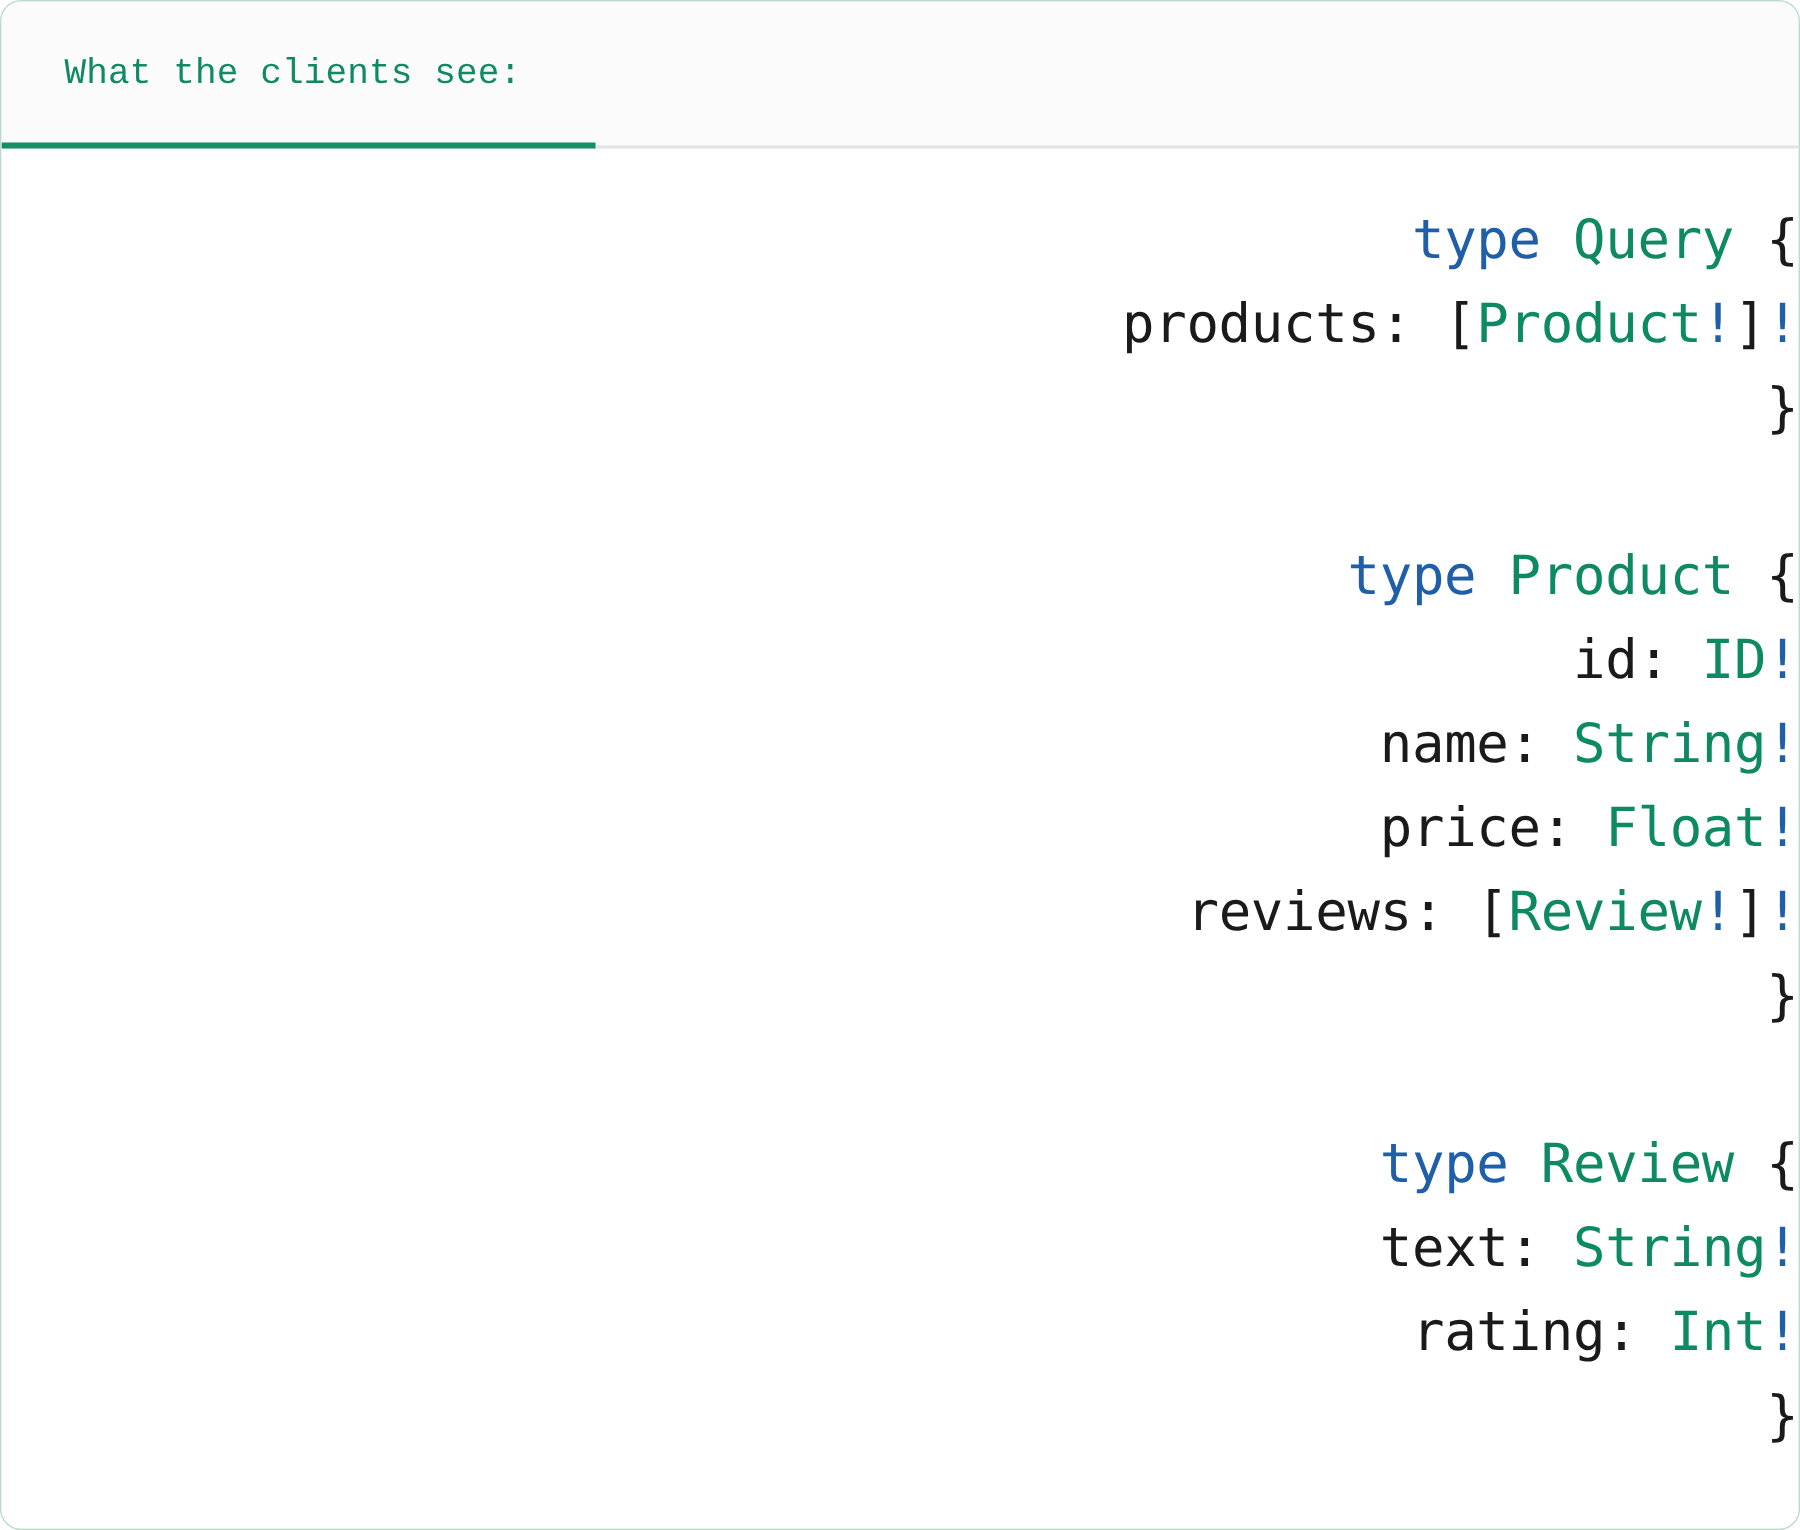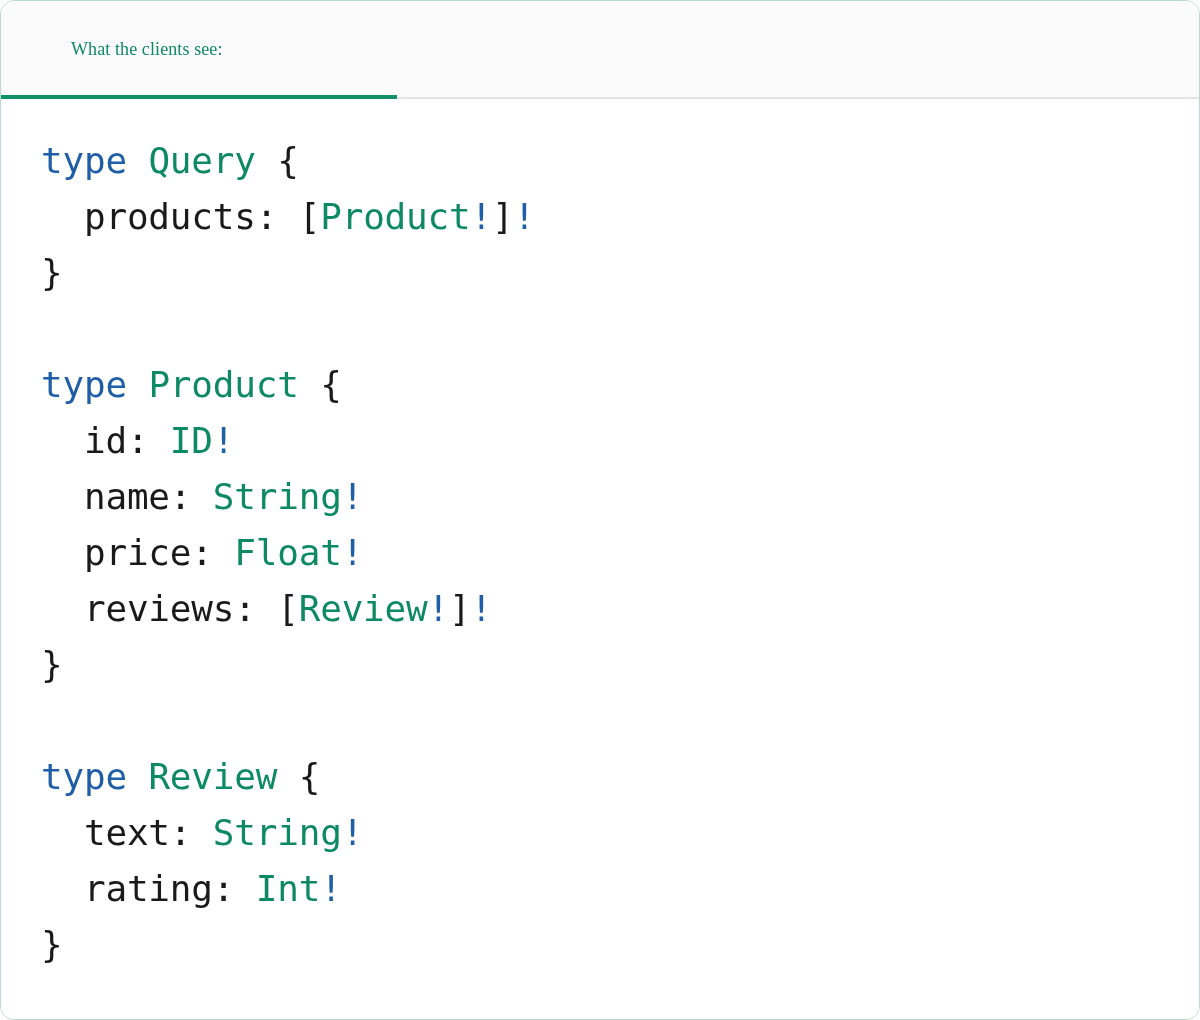--- a/index.html
+++ b/index.html
@@ -43,27 +43,26 @@
     height: 100%;
     box-sizing: border-box;
     display: flex;
     align-items: center;
     padding: 0 26px 0 42px;
     width: 396px;
     background: transparent;
     cursor: pointer;
   }
   .tab-label {
-    font-family: Liberation Serif, serif;
-    font-size: 18px;
+    font-family: Liberation Mono, monospace;
+    font-size: 24px;
     font-weight: 400;
     letter-spacing: 0.1px;
     color: #0f8a63;
     white-space: nowrap;
-    margin-left: 28px;
   }
   .tab-underline {
     position: absolute;
     left: 0;
     bottom: -2px;
     width: 396px;
     height: 4px;
     background: #109168;
   }
 
@@ -77,21 +76,21 @@
   pre.code {
     margin: 0;
     padding: 0 0 0 40px;
     font-family: "DejaVu Sans Mono", monospace;
     font-size: 36px;
     line-height: 56px;
     color: #1a1a1a;
     white-space: pre;
     letter-spacing: -0.2px;
   }
-  .ln { display: block; height: 56px; }
+  .ln { display: block; height: 56px; text-align: right; }
   .ln.blank { height: 56px; }
 
   .kw   { color: #1f5fa8; }   
   .tname{ color: #0d8a63; }   
   .bang { color: #1f5fa8; }   
   .pun  { color: #1a1a1a; }   
 </style>
 </head>
 <body>
 

